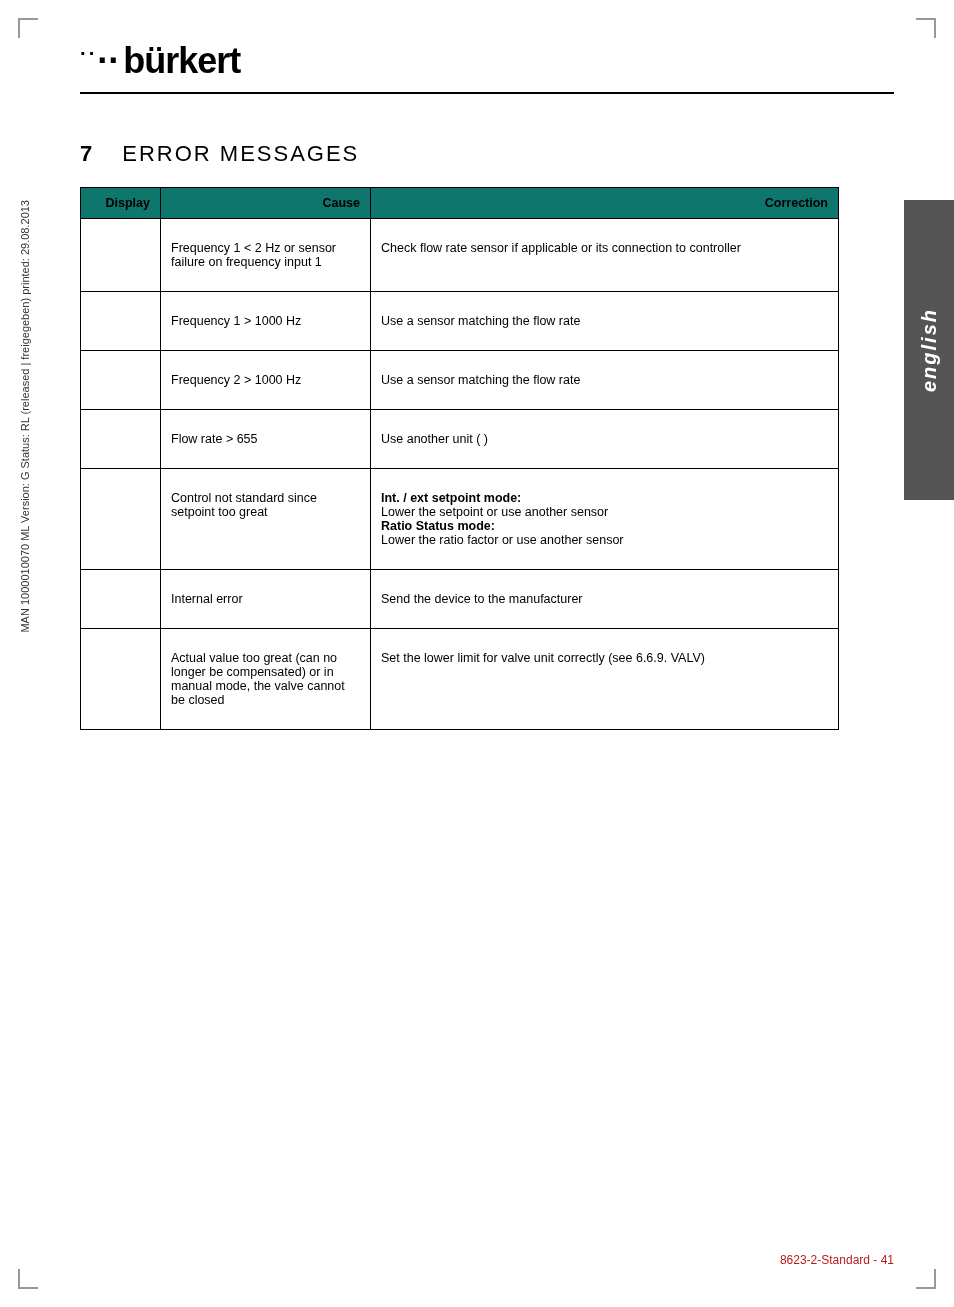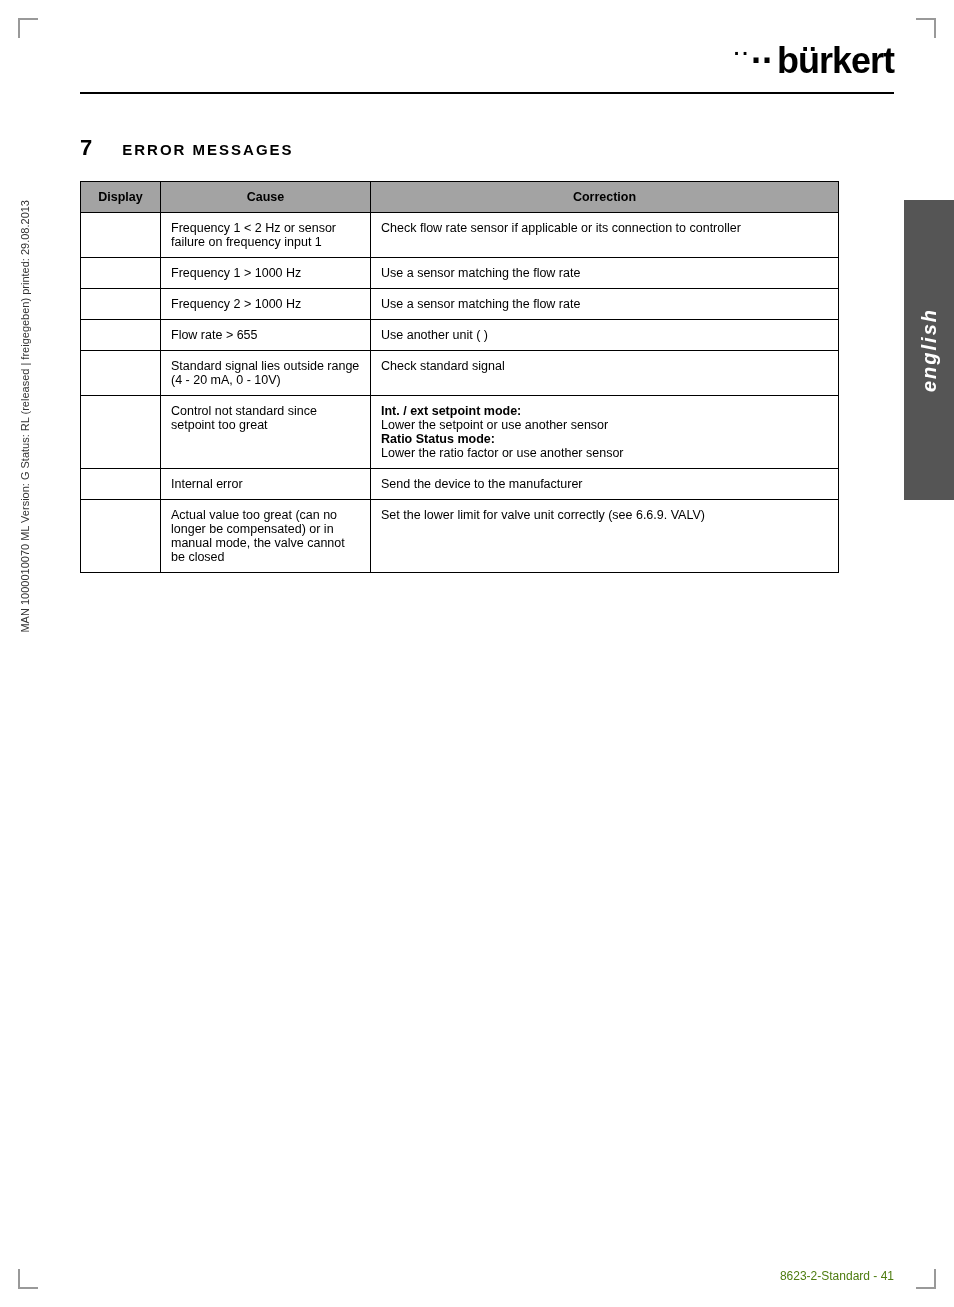--- a/index.html
+++ b/index.html
@@ -67,21 +67,20 @@
       margin-bottom: 20px;
       padding-bottom: 10px;
       border-bottom: 2px solid #000;
     }
     .logo-text {
       font-size: 36px;
       font-weight: 900;
       color: #000;
       letter-spacing: -1px;
       font-family: Arial Black, Arial, sans-serif;
-      text-align: right;
     }
     .logo-dots {
       display: inline-block;
       margin-right: 4px;
     }
     .logo-dots::before {
       content: '··';
       font-size: 20px;
       letter-spacing: 2px;
       vertical-align: super;
@@ -92,63 +91,63 @@
       display: flex;
       align-items: baseline;
       gap: 30px;
       margin: 30px 0 20px 0;
     }
     .section-number {
       font-size: 22px;
       font-weight: bold;
     }
     .section-title {
-      font-size: 15px;
-      font-weight: bold;
+      font-size: 22px;
+      font-weight: normal;
       letter-spacing: 2px;
       margin-top: 17px;
     }
 
     
     .error-table {
       width: 100%;
       border-collapse: collapse;
       margin-right: 50px;
     }
     .error-table th, .error-table td {
       border: 1px solid #000;
-      padding: 8px 10px;
+      padding: 22px 10px;
       vertical-align: top;
       font-size: 12.5px;
     }
     .error-table th {
-      background: #a3a3a3;
+      background: #0f766e;
       font-weight: bold;
-      text-align: center;
+      text-align: right;
       padding: 8px 10px;
     }
     .error-table td:first-child {
       width: 80px;
       min-width: 80px;
     }
     .error-table td:nth-child(2) {
       width: 210px;
       min-width: 210px;
     }
     .error-table td:nth-child(3) {
       width: auto;
     }
 
     
     .footer {
       position: absolute;
-      bottom: 24px;
+      bottom: 40px;
       right: 60px;
       font-size: 12px;
-      color: #4d7c0f;
+      color: #b91c1c;
     }
 
     
     .corner-mark-tl {
       position: absolute;
       top: 18px;
       left: 18px;
       width: 20px;
       height: 20px;
       border-left: 2px solid #999;
@@ -240,25 +239,20 @@
             <td>Frequency 2 &gt; 1000 Hz</td>
             <td>Use a sensor matching the flow rate</td>
           </tr>
           <tr>
             <td></td>
             <td>Flow rate &gt; 655</td>
             <td>Use another unit (     )</td>
           </tr>
           <tr>
             <td></td>
-            <td>Standard signal lies outside range (4 - 20 mA, 0 - 10V)</td>
-            <td>Check standard signal</td>
-          </tr>
-          <tr>
-            <td></td>
             <td>Control not standard since setpoint too great</td>
             <td><strong>Int. / ext setpoint mode:</strong><br>Lower the setpoint or use another sensor<br><strong>Ratio Status mode:</strong><br>Lower the ratio factor or use another sensor</td>
           </tr>
           <tr>
             <td></td>
             <td>Internal error</td>
             <td>Send the device to the manufacturer</td>
           </tr>
           <tr>
             <td></td>

